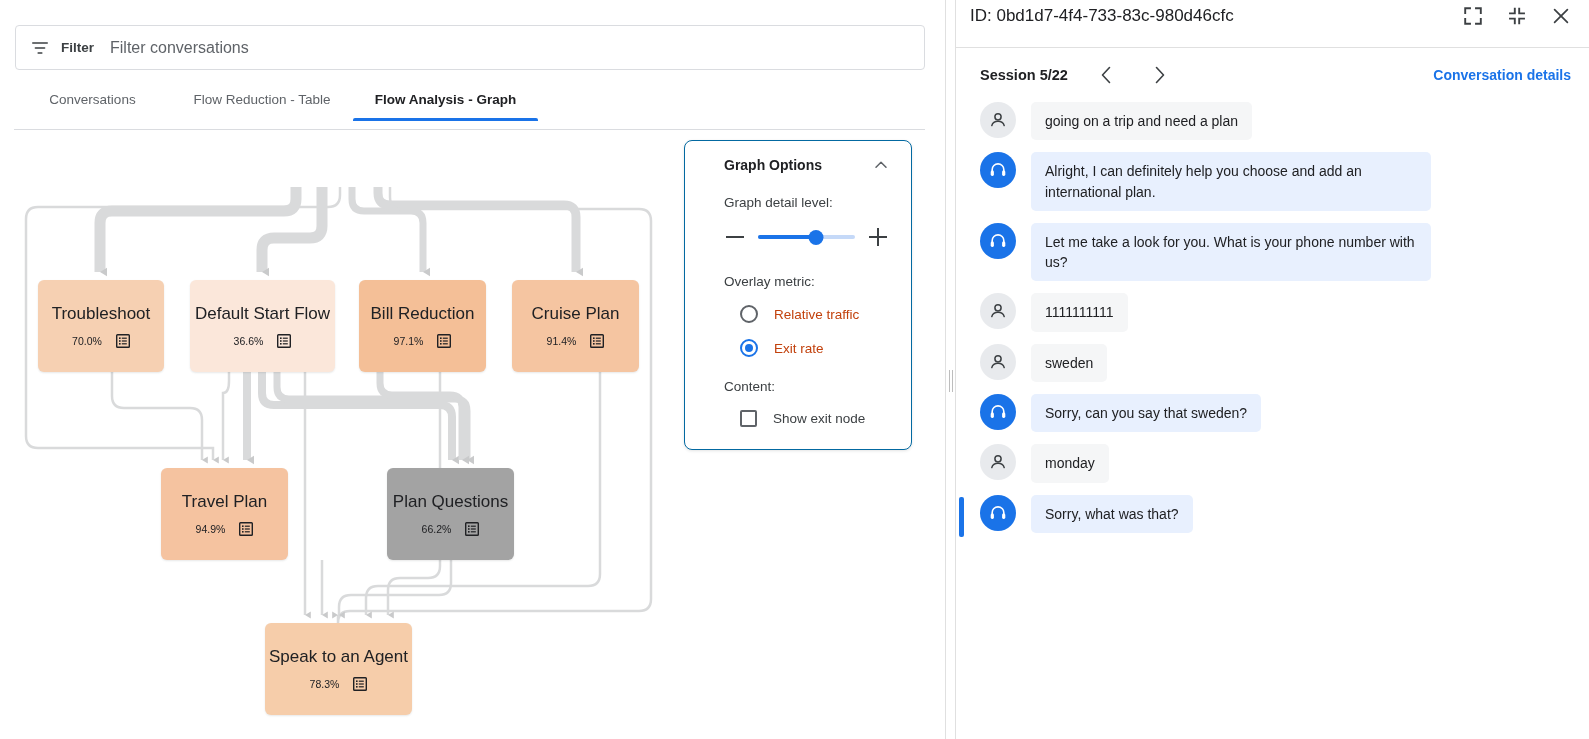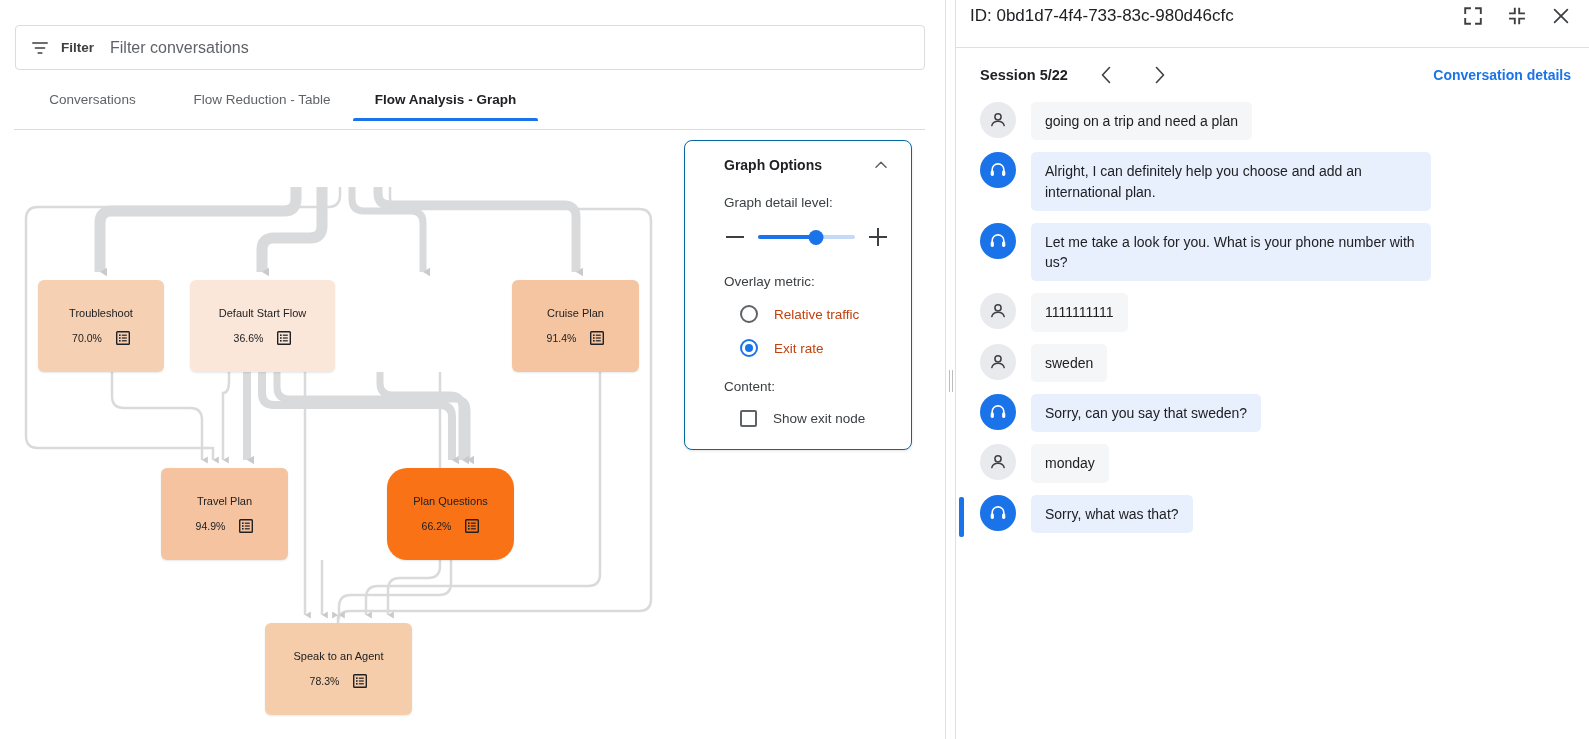--- a/index.html
+++ b/index.html
@@ -71,21 +71,21 @@
 
   
   .node {
     position: absolute;
     border-radius: 6px;
     display: flex; flex-direction: column;
     align-items: center; justify-content: center;
     cursor: pointer;
     box-shadow: 0 1px 2px rgba(60,64,67,0.12);
   }
-  .node-title { font-size: 11px; color: #202124; line-height: 1.2; white-space: nowrap; }
+  .node-title { font-size: 17px; color: #202124; line-height: 1.2; white-space: nowrap; }
   .node-meta { display: flex; align-items: center; gap: 14px; margin-top: 10px; }
   .node-pct { font-size: 10.5px; color: #202124; }
   .node-list-icon { width: 14px; height: 14px; display: block; }
 
   .start-node {
     position: absolute;
     background: #ffffff;
     border: 1px solid #e4e6e8;
     border-radius: 6px;
     box-shadow: 0 1px 3px rgba(60,64,67,0.16);
@@ -317,20 +317,35 @@
             <rect x="3" y="3.4" width="1.6" height="1.6" fill="#202124"></rect>
             <rect x="3" y="6.2" width="1.6" height="1.6" fill="#202124"></rect>
             <rect x="3" y="9" width="1.6" height="1.6" fill="#202124"></rect>
             <rect x="5.8" y="3.6" width="5" height="1.2" fill="#202124"></rect>
             <rect x="5.8" y="6.4" width="5" height="1.2" fill="#202124"></rect>
             <rect x="5.8" y="9.2" width="5" height="1.2" fill="#202124"></rect>
           </svg>
         </span>
       </div>
 
+      <div class="node" style="left:359px; top:149px; width:127px; height:92px; background:#f4bf97;">
+        <span class="node-title">Bill Reduction</span>
+        <span class="node-meta">
+          <span class="node-pct">97.1%</span>
+          <svg class="node-list-icon" viewBox="0 0 14 14">
+            <rect x="0.7" y="0.7" width="12.6" height="12.6" rx="0.8" fill="none" stroke="#202124" stroke-width="1.4"></rect>
+            <rect x="3" y="3.4" width="1.6" height="1.6" fill="#202124"></rect>
+            <rect x="3" y="6.2" width="1.6" height="1.6" fill="#202124"></rect>
+            <rect x="3" y="9" width="1.6" height="1.6" fill="#202124"></rect>
+            <rect x="5.8" y="3.6" width="5" height="1.2" fill="#202124"></rect>
+            <rect x="5.8" y="6.4" width="5" height="1.2" fill="#202124"></rect>
+            <rect x="5.8" y="9.2" width="5" height="1.2" fill="#202124"></rect>
+          </svg>
+        </span>
+      </div>
 
       <div class="node" style="left:512px; top:149px; width:127px; height:92px; background:#f5c5a1;">
         <span class="node-title">Cruise Plan</span>
         <span class="node-meta">
           <span class="node-pct">91.4%</span>
           <svg class="node-list-icon" viewBox="0 0 14 14">
             <rect x="0.7" y="0.7" width="12.6" height="12.6" rx="0.8" fill="none" stroke="#202124" stroke-width="1.4"></rect>
             <rect x="3" y="3.4" width="1.6" height="1.6" fill="#202124"></rect>
             <rect x="3" y="6.2" width="1.6" height="1.6" fill="#202124"></rect>
             <rect x="3" y="9" width="1.6" height="1.6" fill="#202124"></rect>
@@ -350,21 +365,21 @@
             <rect x="3" y="3.4" width="1.6" height="1.6" fill="#202124"></rect>
             <rect x="3" y="6.2" width="1.6" height="1.6" fill="#202124"></rect>
             <rect x="3" y="9" width="1.6" height="1.6" fill="#202124"></rect>
             <rect x="5.8" y="3.6" width="5" height="1.2" fill="#202124"></rect>
             <rect x="5.8" y="6.4" width="5" height="1.2" fill="#202124"></rect>
             <rect x="5.8" y="9.2" width="5" height="1.2" fill="#202124"></rect>
           </svg>
         </span>
       </div>
 
-      <div class="node" style="left:387px; top:337px; width:127px; height:92px; background:#f97316;border-radius:20px;">
+      <div class="node" style="left:387px; top:337px; width:127px; height:92px; background:#a3a3a3;">
         <span class="node-title">Plan Questions</span>
         <span class="node-meta">
           <span class="node-pct">66.2%</span>
           <svg class="node-list-icon" viewBox="0 0 14 14">
             <rect x="0.7" y="0.7" width="12.6" height="12.6" rx="0.8" fill="none" stroke="#202124" stroke-width="1.4"></rect>
             <rect x="3" y="3.4" width="1.6" height="1.6" fill="#202124"></rect>
             <rect x="3" y="6.2" width="1.6" height="1.6" fill="#202124"></rect>
             <rect x="3" y="9" width="1.6" height="1.6" fill="#202124"></rect>
             <rect x="5.8" y="3.6" width="5" height="1.2" fill="#202124"></rect>
             <rect x="5.8" y="6.4" width="5" height="1.2" fill="#202124"></rect>

